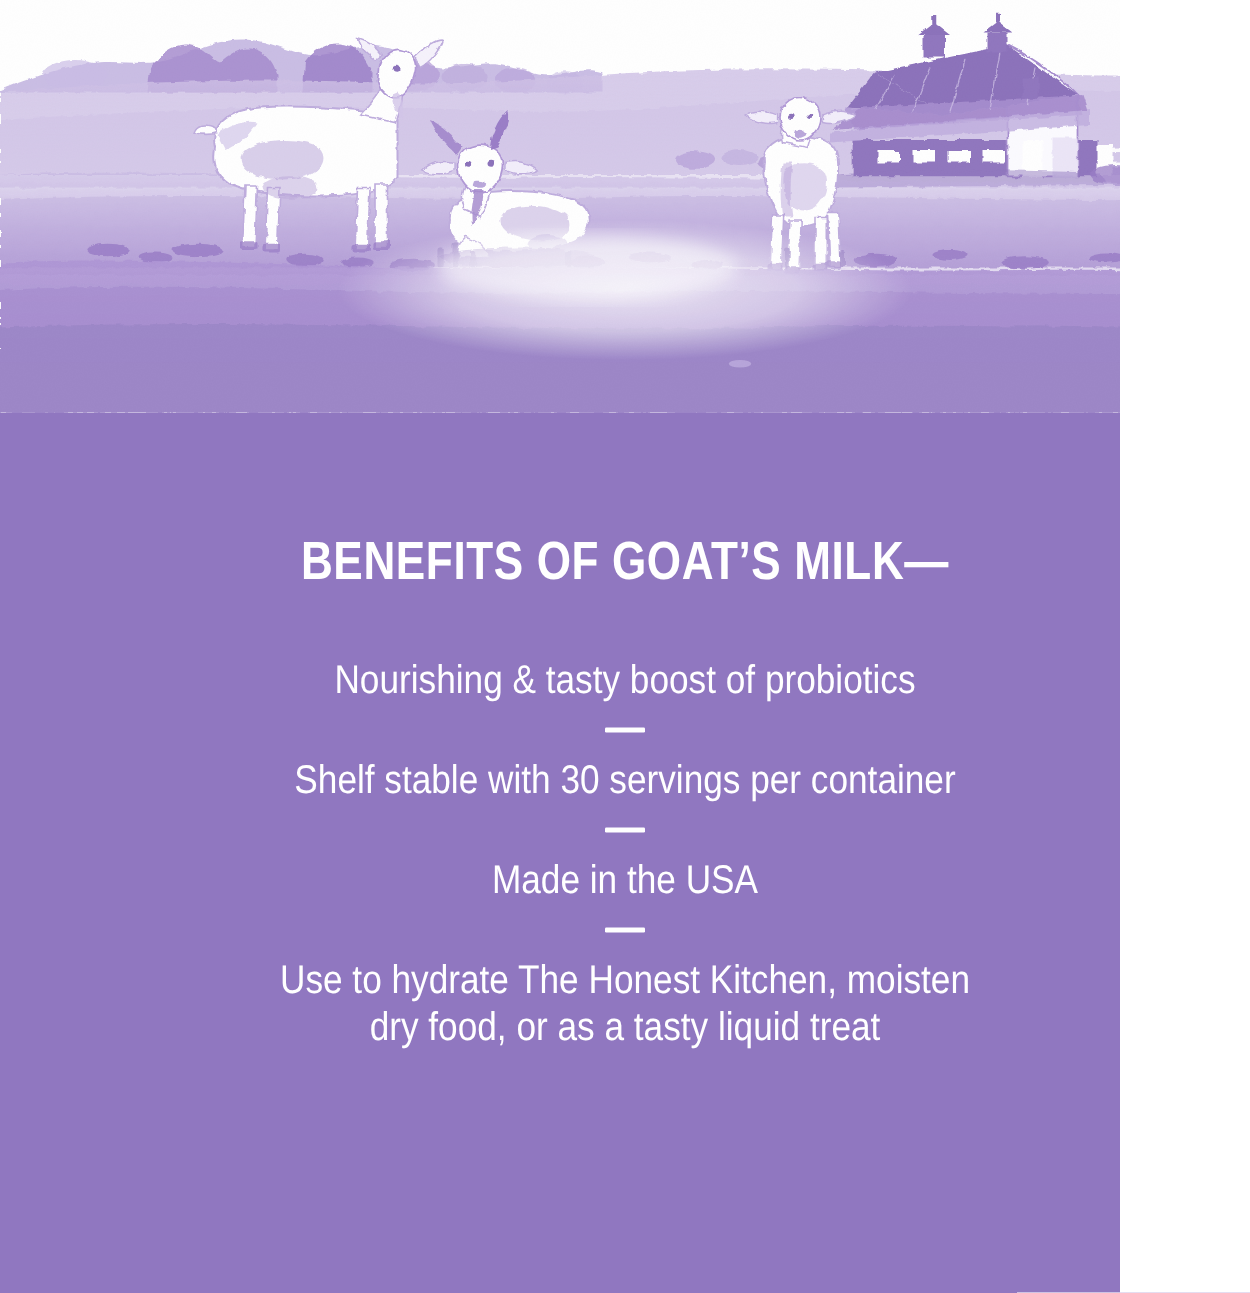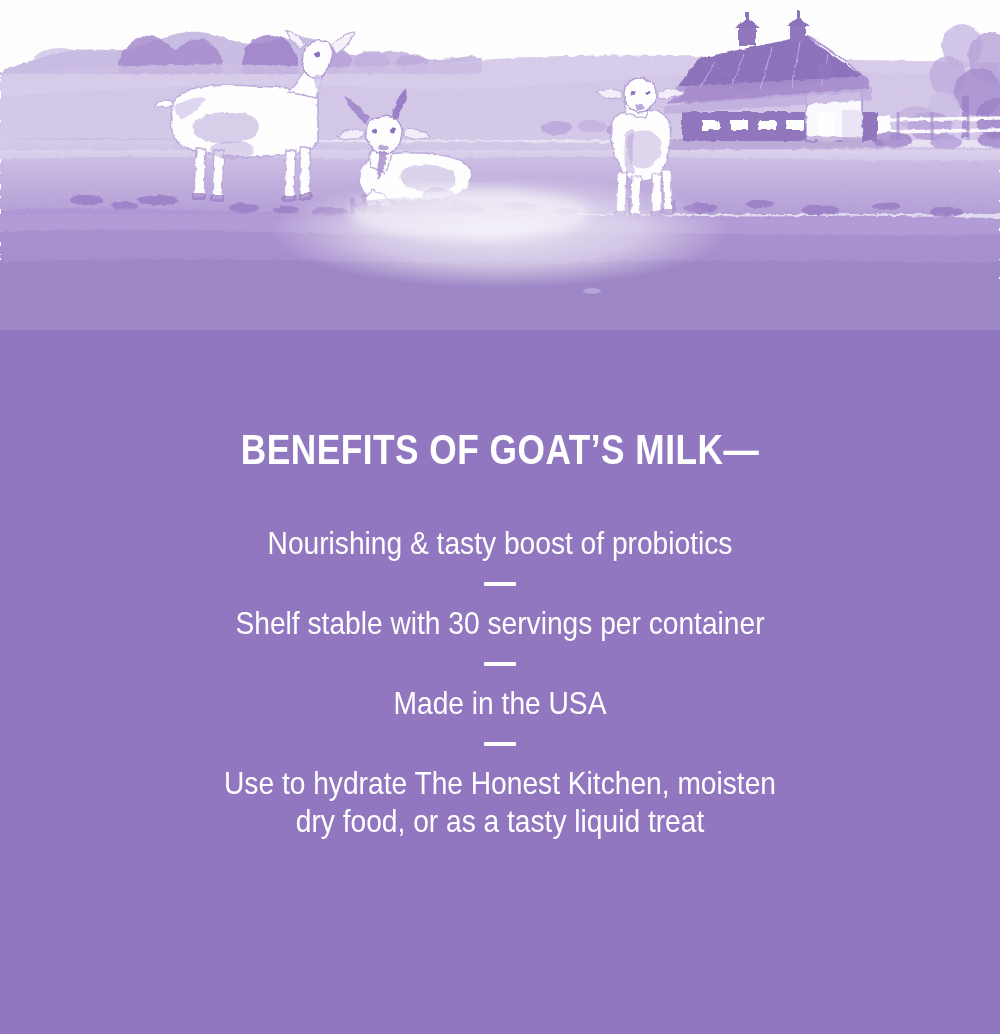--- a/index.html
+++ b/index.html
@@ -5,21 +5,21 @@
 <style>
   * { margin:0; padding:0; box-sizing:border-box; }
   html,body{
     width:1000px; height:1034px;
     background:#ffffff;
     font-family:"Liberation Sans", sans-serif;
     overflow:hidden;
   }
   #page{
     position:relative;
-    width:1000px; height:1034px;
+    width:896px; height:1034px;
     background:#9077c0;
     overflow:hidden;
   }
 
   
   #illustration{
     position:absolute; left:0; top:0;
     width:1000px; height:330px;
     background:#ffffff;
     overflow:hidden;

